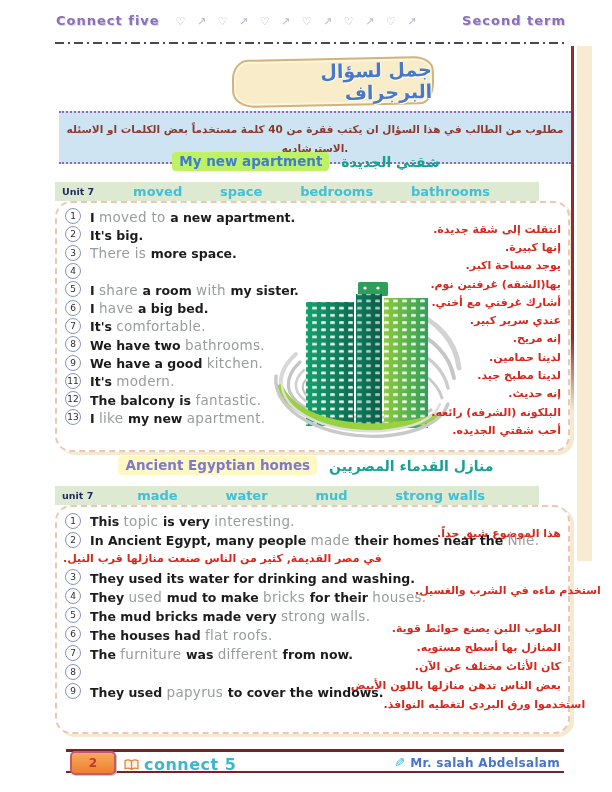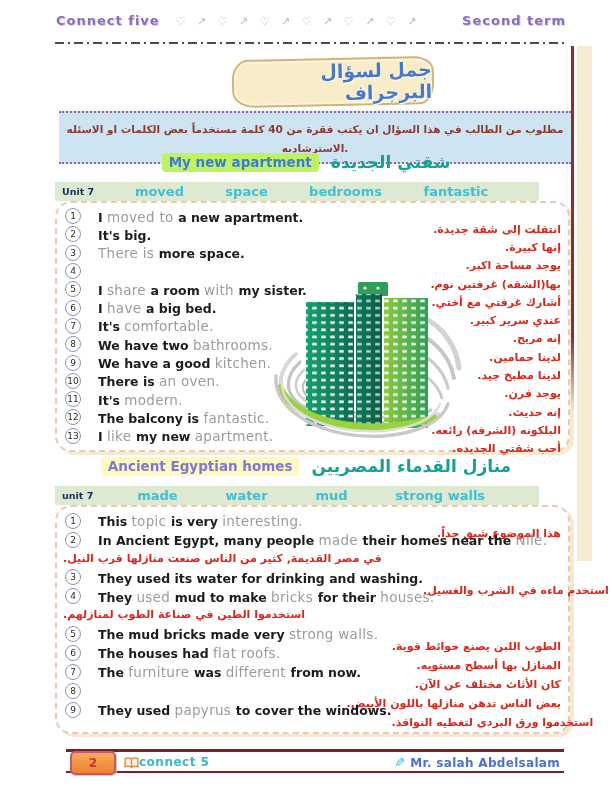--- a/index.html
+++ b/index.html
@@ -30,55 +30,55 @@
          border-top:2px dotted var(--dotted);border-bottom:2px dotted var(--dotted);
          padding:5px 0 6px;text-align:center;}
   .instr span{font-size:10.5px;font-weight:700;color:var(--bar-text);direction:rtl;}
 
   
   .sec-title{left:0;width:612px;text-align:center;display:flex;justify-content:center;
              align-items:center;gap:12px;}
   .t-en{font-size:13.5px;font-weight:700;padding:1px 7px 2px;border-radius:4px;}
   .t-en.blue{color:var(--title-blue);background:#bef264;}
   .t-en.violet{color:var(--title-purple);background:#fef9c3;}
-  .t-ar{font-size:17px;font-weight:700;color:var(--title-teal);direction:rtl;}
+  .t-ar{font-size:14px;font-weight:700;color:var(--title-teal);direction:rtl;}
 
   
   .kwbar{left:55px;width:484px;height:19px;background:var(--kw-bg);display:flex;align-items:center;}
   .unit{font-size:9.5px;font-weight:700;color:var(--unit-navy);padding:0 0 0 7px;white-space:nowrap;}
   .kwset{flex:1;display:flex;justify-content:space-around;padding:0 30px 0 20px;}
   .kw{font-size:13px;font-weight:700;color:var(--kw-teal);}
 
   
   .secbox{left:55px;width:500px;border:2px dashed var(--box-border);border-radius:16px;
           padding:4px 5px 3px 6px;background:#fff;box-shadow:4px 3px 0 #f5e9d2;}
   .srow{display:flex;align-items:center;position:relative;z-index:2;}
   #sec0-rows .srow{height:18.3px;}
   #sec1-rows .srow{height:19px;}
   .num{width:14px;height:14px;min-width:14px;border:1.3px solid #8a93c0;border-radius:50%;
        display:flex;align-items:center;justify-content:center;font-size:9px;color:#2a2a2a;
        margin:0 9px 0 2px;background:#fff;}
-  .en{white-space:nowrap;margin-left:8px;}
+  .en{white-space:nowrap;}
   .w-b{font-size:12.5px;font-weight:700;color:var(--ink);}
   .w-g{font-size:13.5px;font-weight:500;color:var(--gray-word);letter-spacing:0.3px;}
   .ar{margin-left:auto;font-size:11px;font-weight:700;color:var(--arabic-red);direction:rtl;
       padding-right:2px;white-space:nowrap;position:relative;z-index:2;margin-top:26px;}
   .arline{height:18.5px;display:flex;align-items:center;justify-content:flex-end;
           font-size:11px;font-weight:700;color:var(--arabic-red);direction:rtl;padding-right:4px;}
 
   .building{left:266px;top:276px;z-index:1;}
 
   
   .rule{left:66px;width:498px;height:2.5px;background:var(--rule);}
   .badge{left:70px;top:751px;width:42px;height:20px;border:2px solid var(--badge-border);
          border-radius:5px;background:linear-gradient(180deg,#f7a95c,#ee8030);z-index:3;
          display:flex;align-items:center;justify-content:center;
          font-size:12px;font-weight:700;color:#c0392b;box-shadow:1px 1px 0 #d9c4b0;}
-  .f-left{left:124px;top:755px;display:flex;align-items:flex-end;
-          font-size:12px;font-weight:700;color:var(--footer-teal);letter-spacing:0.5px;}
+  .f-left{left:124px;top:755px;display:flex;align-items:center;gap:5px;
+          font-size:16px;font-weight:700;color:var(--footer-teal);letter-spacing:0.5px;}
   .f-right{right:52px;top:755px;display:flex;align-items:center;gap:5px;
            font-size:12px;font-weight:700;color:var(--footer-blue);letter-spacing:0.3px;}
   .pencil{color:#3ab5c9;font-size:13px;transform:scaleX(-1);}
 
   
   .margin-strip{left:577px;top:46px;width:15px;height:515px;background:var(--margin-cream);opacity:0.85;}
   .margin-line{left:571px;top:46px;width:3px;height:365px;
                background:linear-gradient(180deg,var(--margin-line) 80%,rgba(139,47,51,0));}
 </style>
 </head>
@@ -100,21 +100,21 @@
 <div class="abs sec-title" style="top:152px;">
   <span class="t-en blue">My new apartment</span>
   <span class="t-ar">شقتي الجديدة</span>
 </div>
 <div class="abs kwbar" style="top:182px;">
   <span class="unit">Unit 7</span>
   <span class="kwset">
     <span class="kw">moved</span>
     <span class="kw">space</span>
     <span class="kw">bedrooms</span>
-    <span class="kw">fantastic</span>
+    <span class="kw">bathrooms</span>
   </span>
 </div>
 <div class="abs secbox" style="top:201px;height:240px;">
   <div id="sec0-rows">
       <div class="srow">
         <span class="num">1</span>
         <span class="en"><span class="w-b">I </span><span class="w-g">moved </span><span class="w-g">to </span><span class="w-b">a new apartment.</span></span>
         <span class="ar">انتقلت إلى شقة جديدة.</span>
       </div>
       <div class="srow">
@@ -148,25 +148,20 @@
       </div>
       <div class="srow">
         <span class="num">8</span>
         <span class="en"><span class="w-b">We have two </span><span class="w-g">bathrooms.</span></span>
         <span class="ar">لدينا حمامين.</span>
       </div>
       <div class="srow">
         <span class="num">9</span>
         <span class="en"><span class="w-b">We have a good </span><span class="w-g">kitchen.</span></span>
         <span class="ar">لدينا مطبخ جيد.</span>
-      </div>
-      <div class="srow">
-        <span class="num">10</span>
-        <span class="en"><span class="w-b">There is </span><span class="w-g">an oven.</span></span>
-        <span class="ar">يوجد فرن.</span>
       </div>
       <div class="srow">
         <span class="num">11</span>
         <span class="en"><span class="w-b">It's </span><span class="w-g">modern.</span></span>
         <span class="ar">إنه حديث.</span>
       </div>
       <div class="srow">
         <span class="num">12</span>
         <span class="en"><span class="w-b">The balcony is </span><span class="w-g">fantastic.</span></span>
         <span class="ar">البلكونه (الشرفه) رائعه.</span>
@@ -250,21 +245,20 @@
       <div class="arline">في مصر القديمة, كثير من الناس صنعت منازلها قرب النيل.</div>
       <div class="srow">
         <span class="num">3</span>
         <span class="en"><span class="w-b">They used its water for drinking and washing.</span></span>
         <span class="ar">استخدم ماءه في الشرب والغسيل.</span>
       </div>
       <div class="srow">
         <span class="num">4</span>
         <span class="en"><span class="w-b">They </span><span class="w-g">used </span><span class="w-b">mud to make </span><span class="w-g">bricks </span><span class="w-b">for their </span><span class="w-g">houses.</span></span>
       </div>
-      <div class="arline">استخدموا الطين في صناعة الطوب لمنازلهم.</div>
       <div class="srow">
         <span class="num">5</span>
         <span class="en"><span class="w-b">The mud bricks made very </span><span class="w-g">strong walls.</span></span>
         <span class="ar">الطوب اللبن يصنع حوائط قوية.</span>
       </div>
       <div class="srow">
         <span class="num">6</span>
         <span class="en"><span class="w-b">The houses had </span><span class="w-g">flat roofs.</span></span>
         <span class="ar">المنازل بها أسطح مستويه.</span>
       </div>

